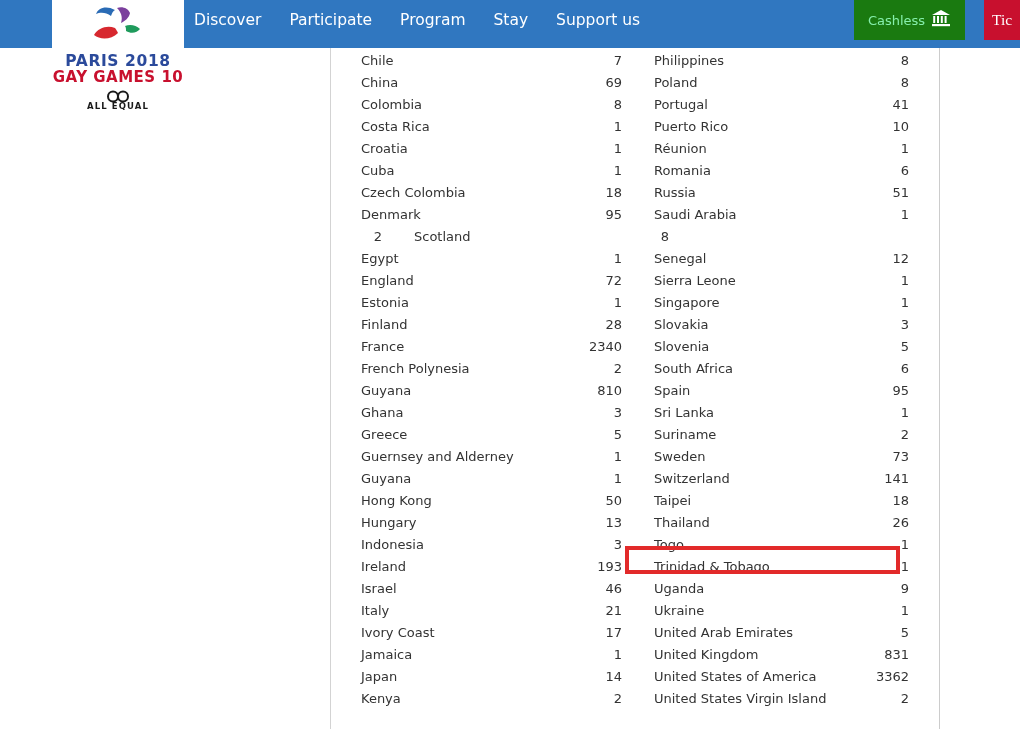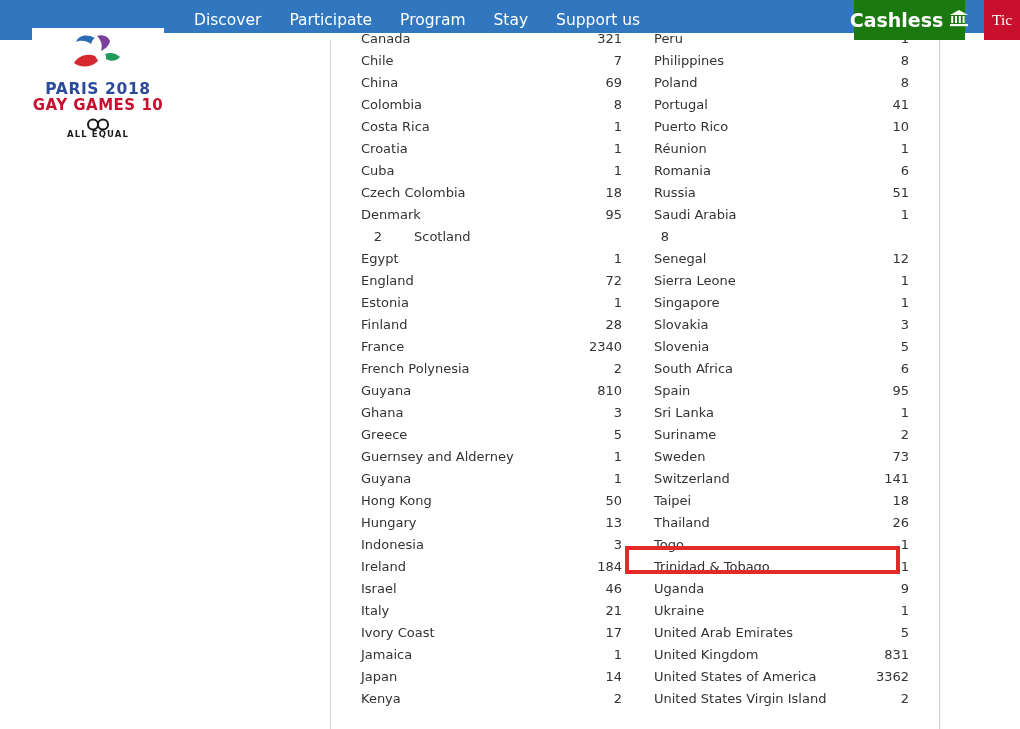--- a/index.html
+++ b/index.html
@@ -14,46 +14,44 @@
     font-family: "DejaVu Sans", "Liberation Sans", sans-serif;
     position: relative;
   }
 
   
   #navbar {
     position: absolute;
     top: 0;
     left: 0;
     width: 1020px;
-    height: 33px;
+    height: 48px;
     background: #3077c0;
     z-index: 20;
-    border-radius: 20px;
   }
   #nav-left-strip {
     position: absolute;
     left: 0;
     top: 0;
     width: 36px;
     height: 40px;
     background: #3077c0;
   }
 
   
   #logo-plate {
     position: absolute;
-    left: 32px;
+    left: 52px;
     top: 0;
     width: 132px;
     height: 114px;
     background: #ffffff;
     z-index: 30;
     box-sizing: border-box;
     text-align: center;
-    margin-top: 28px;
   }
   #logo-mark {
     width: 66px;
     height: 48px;
     margin: 4px auto 1px auto;
     position: relative;
   }
   #logo-title {
     font-family: "DejaVu Sans", "Liberation Sans", sans-serif;
     font-weight: bold;
@@ -114,24 +112,23 @@
     height: 40px;
     background: #1a7a10;
     display: flex;
     align-items: center;
     justify-content: center;
     gap: 6px;
     cursor: pointer;
     box-sizing: border-box;
   }
   #cashless-label {
-    color: #ffffff;
-    font-size: 19px;
+    color: #86efac;
+    font-size: 13px;
     white-space: nowrap;
-    font-weight: bold;
   }
   #cashless-icon { display: block; }
 
   
   #ticket-btn {
     position: absolute;
     left: 984px;
     top: 0;
     width: 36px;
     height: 40px;
@@ -432,21 +429,21 @@
         <div class="cell-num-b">26</div>
       </div>
       <div class="tbl-row">
         <div class="cell-country-a">Indonesia</div>
         <div class="cell-num-a">3</div>
         <div class="cell-country-b">Togo</div>
         <div class="cell-num-b">1</div>
       </div>
       <div class="tbl-row">
         <div class="cell-country-a">Ireland</div>
-        <div class="cell-num-a">184</div>
+        <div class="cell-num-a">193</div>
         <div class="cell-country-b">Trinidad &amp; Tobago</div>
         <div class="cell-num-b">1</div>
       </div>
       <div class="tbl-row">
         <div class="cell-country-a">Israel</div>
         <div class="cell-num-a">46</div>
         <div class="cell-country-b">Uganda</div>
         <div class="cell-num-b">9</div>
       </div>
       <div class="tbl-row">

